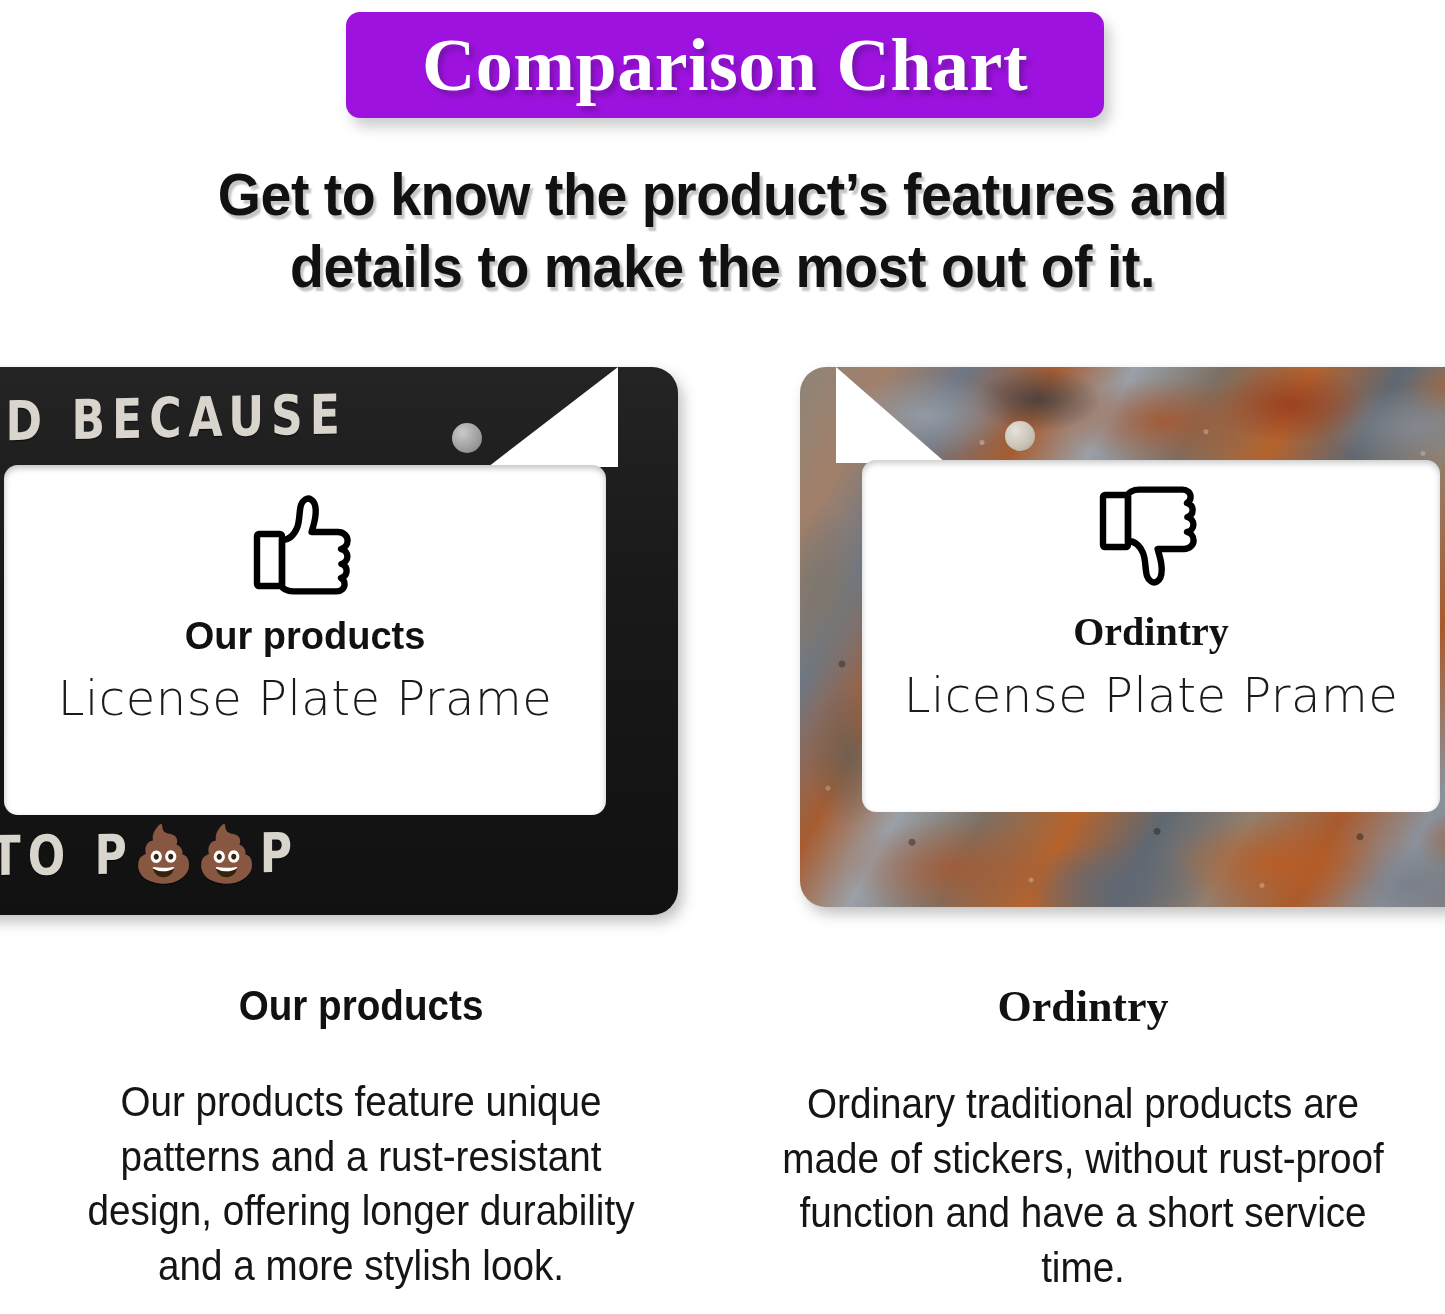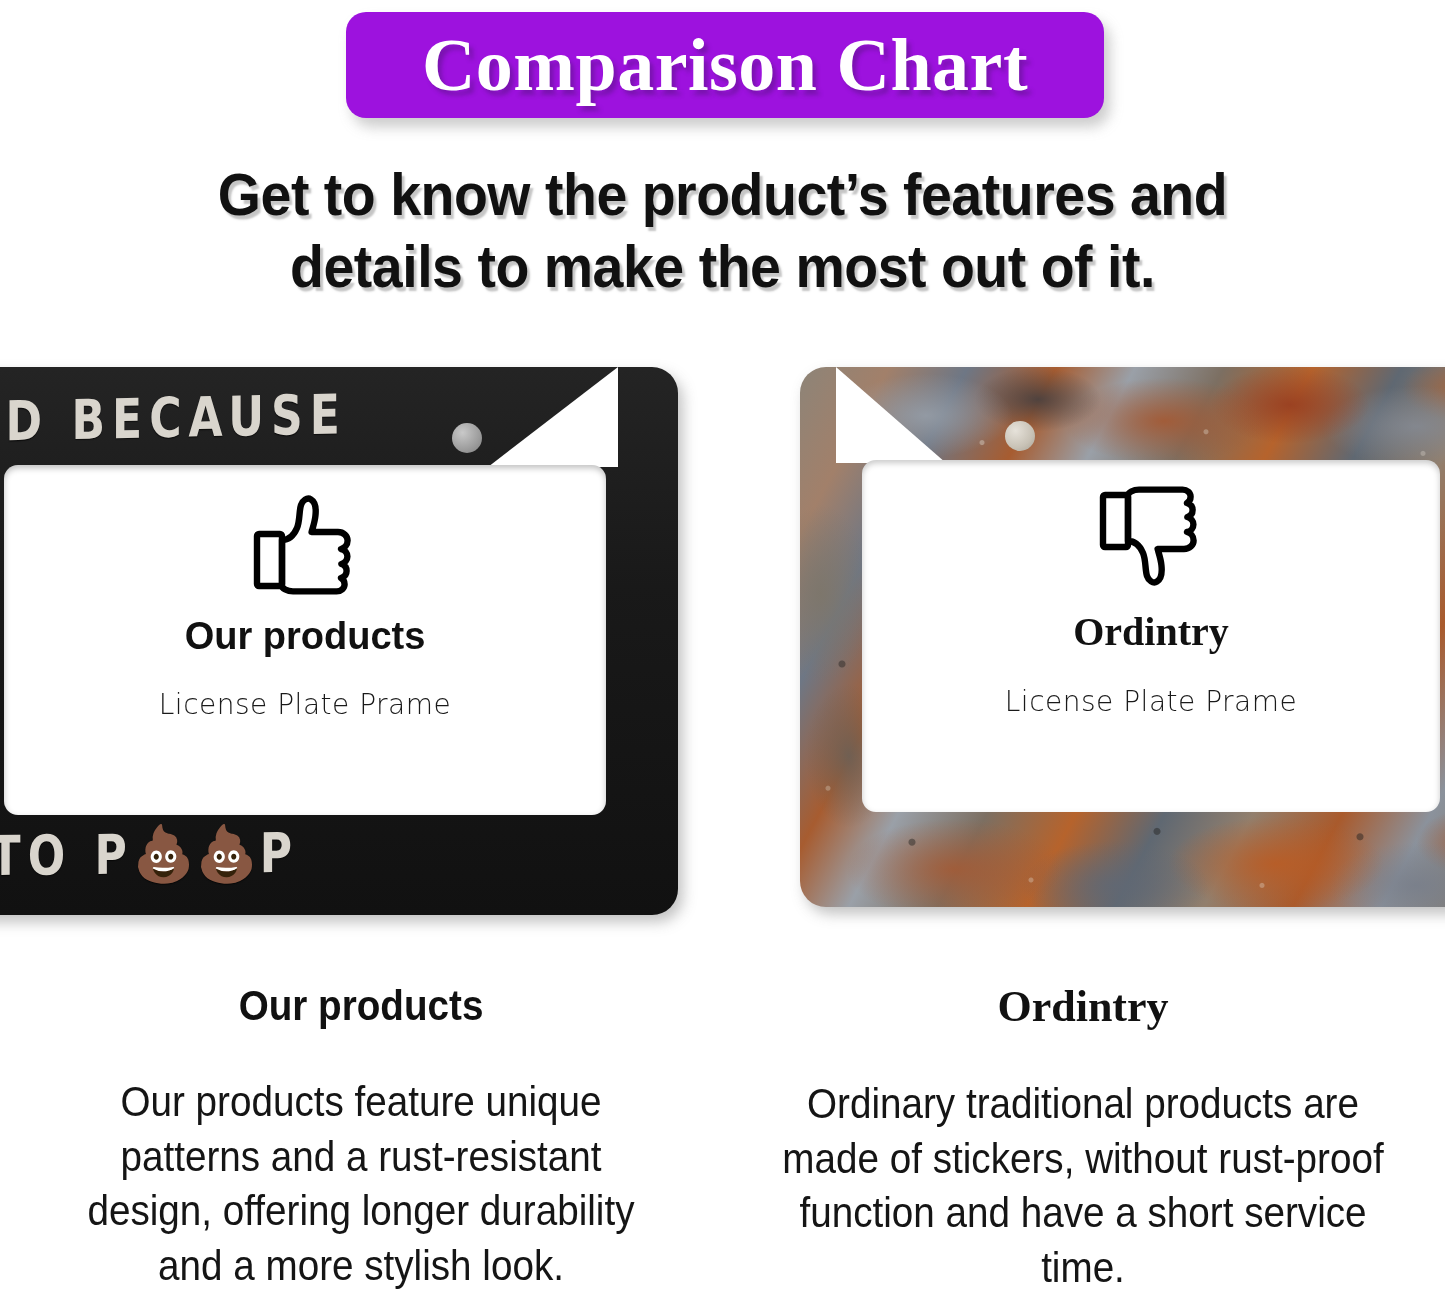--- a/index.html
+++ b/index.html
@@ -23,21 +23,21 @@
     width: 1445px;
     height: 330px;
   }
   .title-banner {
     position: absolute;
     left: 346px;
     top: 12px;
     width: 758px;
     height: 106px;
     background: #9D12DE;
-    border-radius: 20px;
+    border-radius: 14px;
     box-shadow: 6px 9px 13px rgba(130,130,130,0.40);
     display: flex;
     align-items: center;
     justify-content: center;
   }
   .title-text {
     font-family: "Liberation Serif", "DejaVu Serif", serif;
     font-weight: bold;
     font-size: 74px;
     line-height: 1;
@@ -241,24 +241,24 @@
     color: #111111;
     white-space: nowrap;
   }
   .window-heading.sans { font-family: "Liberation Sans", sans-serif; font-weight: bold; }
   .window-heading.serif {
     font-family: "Liberation Serif", "DejaVu Serif", serif;
     font-weight: bold;
     font-size: 40px;
   }
   .window-sub {
-    margin-top: 36px;
+    margin-top: 19px;
     font-family: "DejaVu Sans", sans-serif;
     font-weight: 300;
-    font-size: 28px;
+    font-size: 48px;
     line-height: 1;
     color: #1a1a1a;
     letter-spacing: 0.5px;
     white-space: nowrap;
   }
 
   
   .desc-row {
     position: absolute;
     top: 985px;

